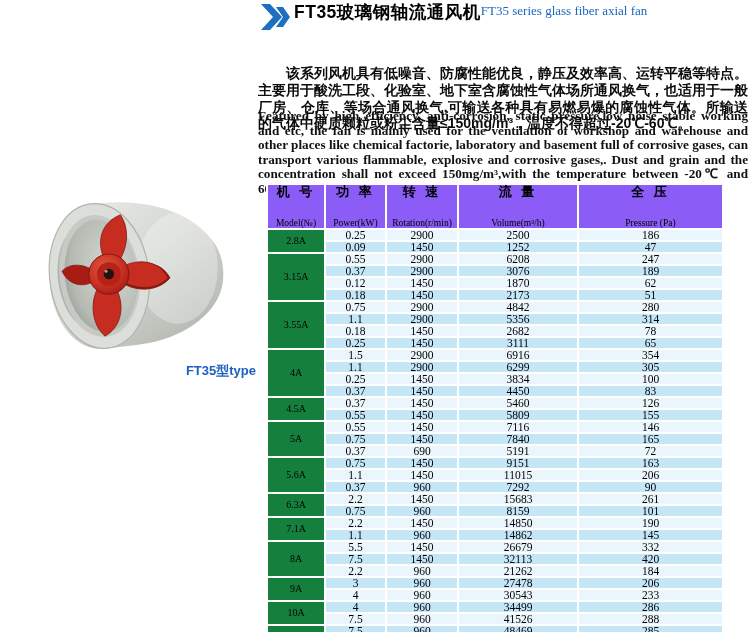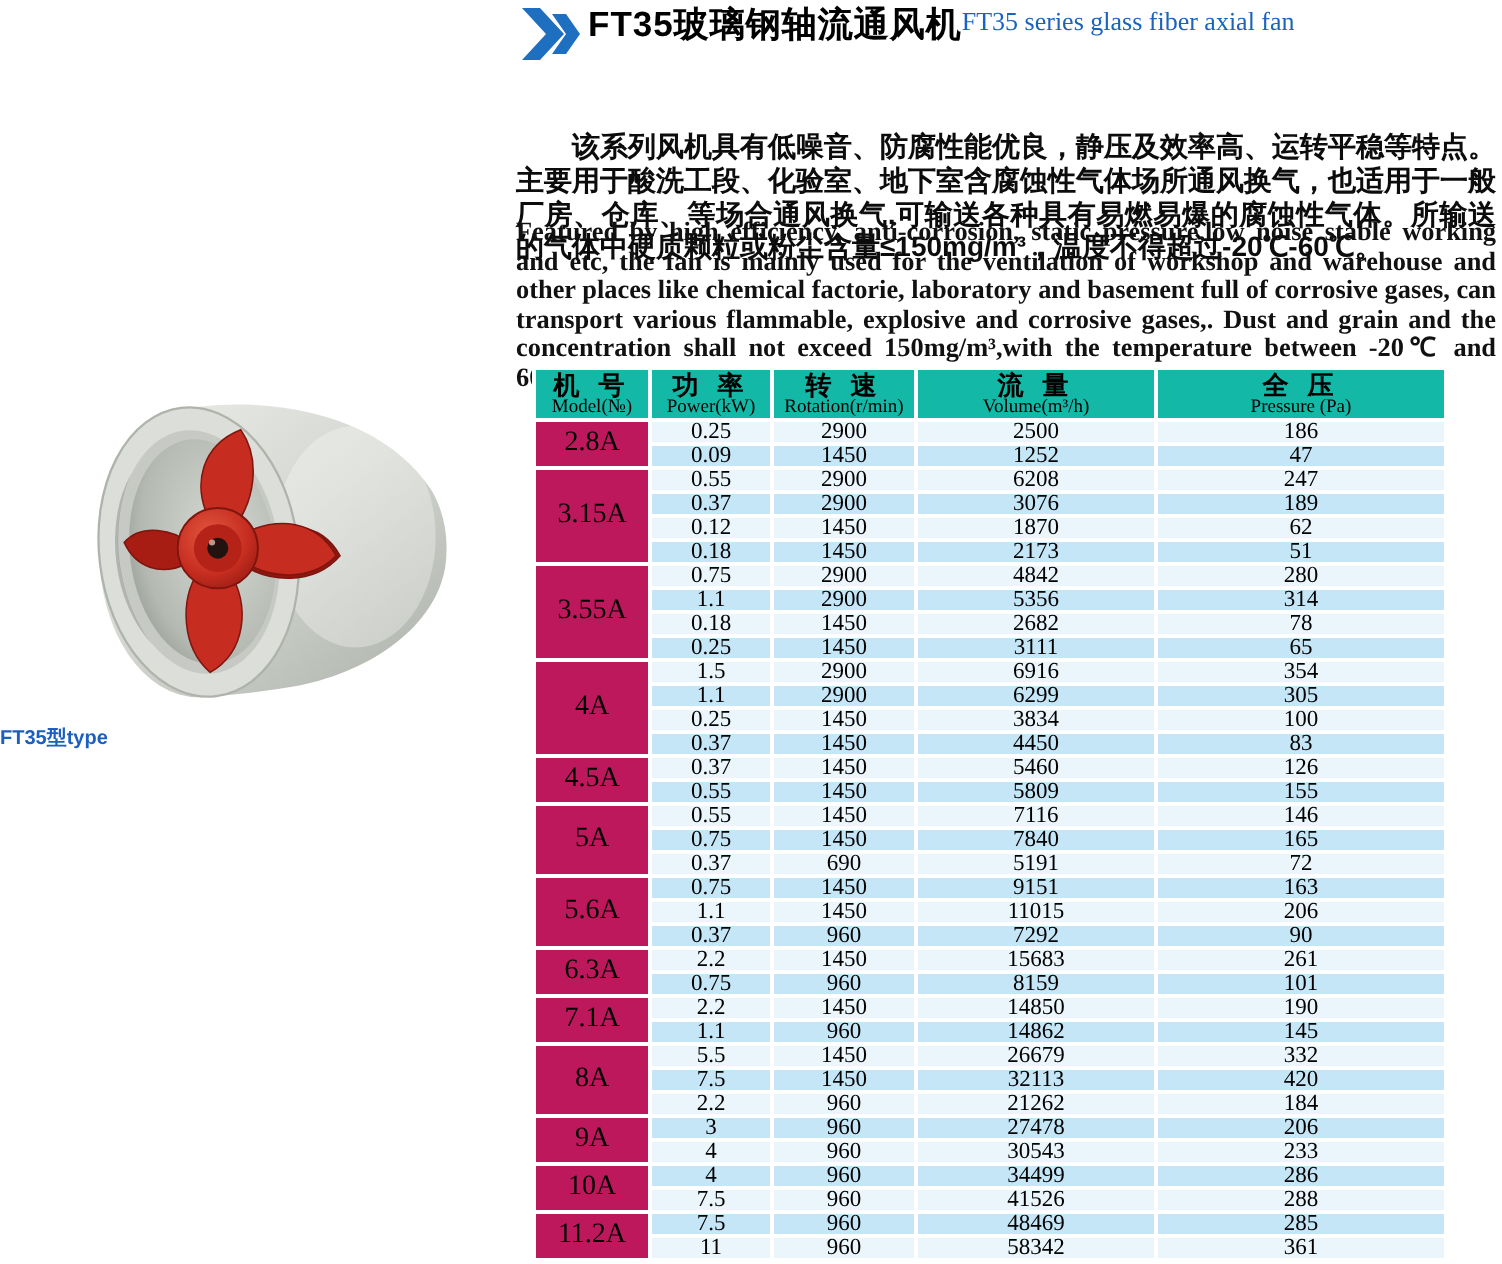--- a/index.html
+++ b/index.html
@@ -4,22 +4,22 @@
 <style>
   html,body{margin:0;padding:0;}
   body{
     width:751px;height:632px;position:relative;background:#ffffff;
     font-family:"Liberation Sans",sans-serif;color:#0a0a0a;overflow:hidden;
   }
   
   .left-panel{position:absolute;left:0;top:190px;width:256px;height:200px;}
   .fan-figure{position:absolute;left:28px;top:0;width:200px;height:172px;}
   .fan-caption{
-    position:absolute;left:0;top:172px;width:256px;text-align:left;
-    color:#1b5fc0;font-weight:bold;font-size:10px;
+    position:absolute;left:0;top:172px;width:256px;text-align:right;
+    color:#1b5fc0;font-weight:bold;font-size:13px;
     font-family:"Liberation Sans",sans-serif;
   }
   
   .right-panel{position:absolute;left:258px;top:0;width:492px;height:632px;}
   .title-block{position:absolute;left:2px;top:3px;display:flex;align-items:flex-start;}
   .chevron-wrap{width:30px;height:30px;margin-right:4px;flex:0 0 auto;}
   .title-texts{display:flex;flex-direction:row;}
   .page-title{
     font-size:17.5px;font-weight:bold;color:#000;line-height:19px;letter-spacing:.5px;
     font-family:"Liberation Sans",sans-serif;
@@ -45,33 +45,33 @@
     font-family:"Liberation Serif",serif;
   }
   table.spec col.c-model{width:58px;}
   table.spec col.c-power{width:61px;}
   table.spec col.c-rot{width:72px;}
   table.spec col.c-vol{width:120px;}
   table.spec col.c-press{width:145px;}
   table.spec th,table.spec td{
     border:2px solid #ffffff;text-align:center;vertical-align:middle;padding:0;
   }
-  table.spec thead th{background:#14b8a6;height:24px;}
+  table.spec thead th{background:#8b5cf6;height:24px;}
   .th-zh{
     font-family:"Liberation Sans",sans-serif;font-weight:bold;font-size:13px;
     line-height:13px;letter-spacing:3px;color:#000;
   }
   .th-en{
     font-family:"Liberation Serif",serif;font-weight:normal;font-size:9.5px;
-    line-height:10px;color:#000;
+    line-height:10px;color:#000;margin-top:20px;
   }
   table.spec td{height:10px;font-size:11.5px;line-height:10px;color:#000;}
   tr.row-light td{background:#eaf5fc;}
   tr.row-blue td{background:#c5e6f7;}
-  table.spec td.model-cell{background:#be185d;font-size:14px;}
+  table.spec td.model-cell{background:#15803d;font-size:10px;}
 </style>
 </head>
 <body>
 
 <div class="left-panel">
   <div class="fan-figure">
     <svg width="200" height="172" viewBox="0 0 200 180" xmlns="http://www.w3.org/2000/svg">
       <defs>
         <linearGradient id="bodyGrad" x1="0" y1="0" x2="0.9" y2="1">
           <stop offset="0" stop-color="#eceee9"></stop>

